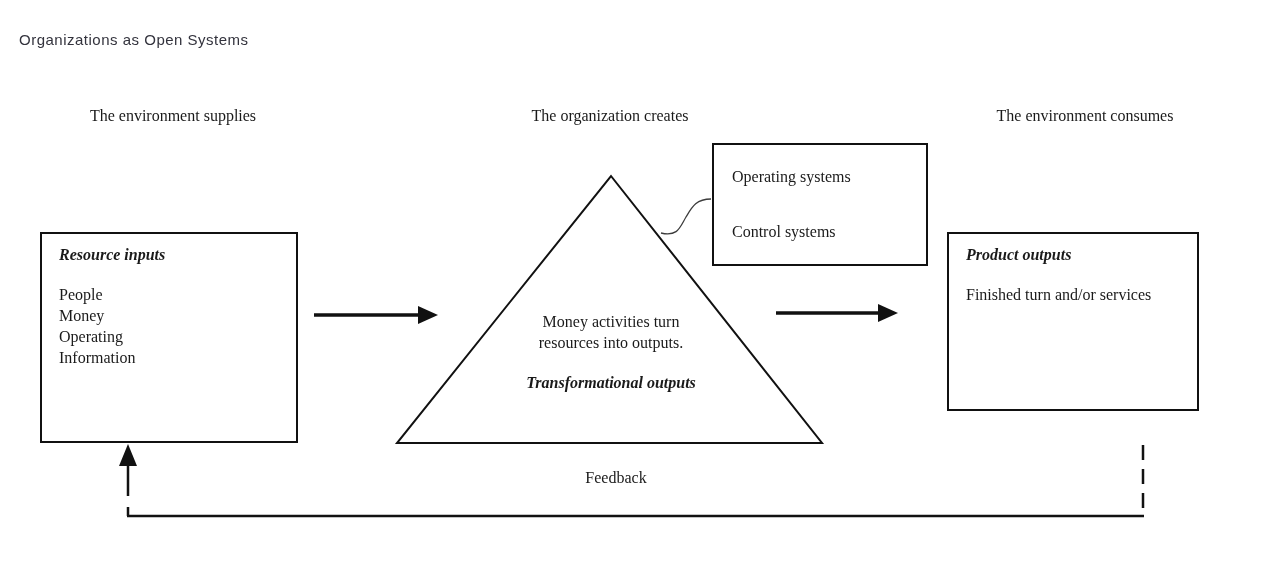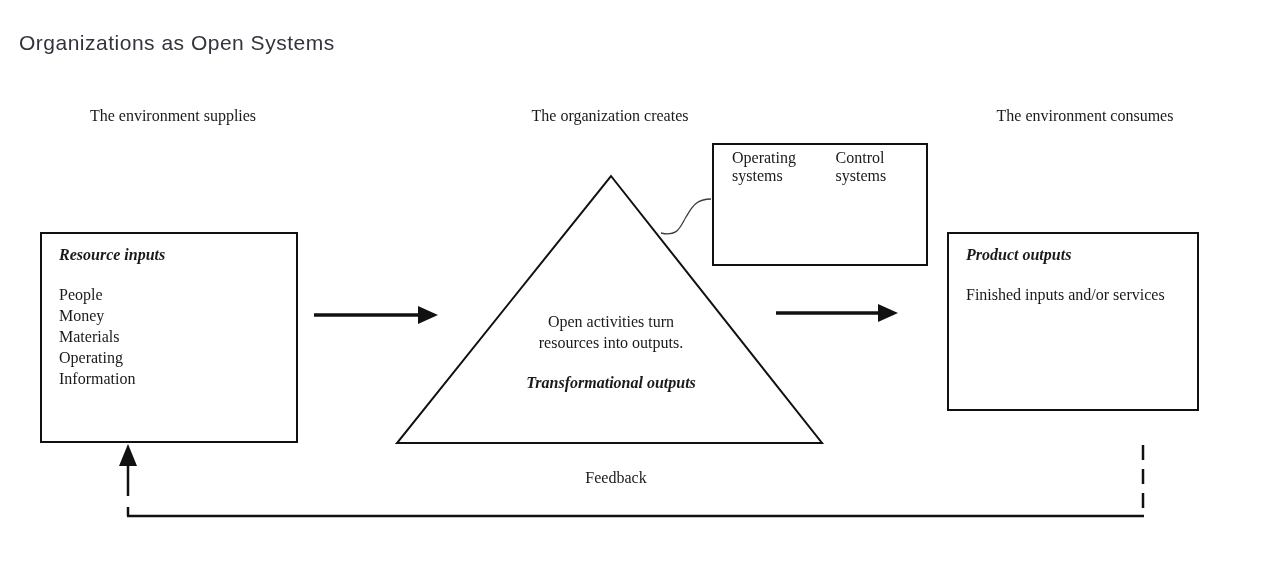--- a/index.html
+++ b/index.html
@@ -8,21 +8,21 @@
     background: #ffffff;
     position: relative;
     overflow: hidden;
     font-family: "Liberation Serif", serif;
     color: #1a1a1a;
   }
   .abs { position: absolute; }
   #title {
     left: 19px; top: 31px;
     font-family: "Liberation Sans", sans-serif;
-    font-size: 21px;
+    font-size: 15px;
     font-weight: 400;
     color: #33333d;
     letter-spacing: 0.5px;
   }
   .col-header {
     width: 300px;
     text-align: center;
     font-size: 16px;
     top: 107px;
   }
@@ -46,21 +46,21 @@
   }
   .io-list div { font-size: 16px; line-height: 21px; }
   .io-body { font-size: 16px; line-height: 21px; width: 200px; }
 
   #systems-box {
     left: 712px; top: 143px; width: 216px; height: 123px;
     border: 2px solid #111111;
     background: #ffffff;
     box-sizing: border-box;
     display: flex;
-    flex-direction: row;
+    flex-direction: column;
     justify-content: space-around;
     padding: 4px 0 4px 18px;
   }
   #systems-box div { font-size: 16px; }
 
   #svg-layer { left: 0; top: 0; }
 
   .tri-text {
     width: 300px;
     left: 461px;
@@ -105,33 +105,32 @@
   <line x1="127" y1="516" x2="1144" y2="516" stroke="#111111" stroke-width="2.5"></line>
   <line x1="128" y1="461" x2="128" y2="516" stroke="#111111" stroke-width="2.5" stroke-dasharray="35 11"></line>
   <polygon points="119,466 128,444 137,466" fill="#111111"></polygon>
 </svg>
 
 <div class="abs io-box" id="resource-box">
   <div class="io-box-title">Resource inputs</div>
   <div class="io-list">
     <div>People</div>
     <div>Money</div>
-    <div>Materials</div>
     <div>Operating</div>
     <div>Information</div>
   </div>
 </div>
 
 <div class="abs" id="systems-box">
   <div>Operating systems</div>
   <div>Control systems</div>
 </div>
 
 <div class="abs io-box" id="product-box">
   <div class="io-box-title">Product outputs</div>
-  <div class="io-body">Finished inputs and/or services</div>
+  <div class="io-body">Finished turn and/or services</div>
 </div>
 
-<div class="abs tri-text" style="top:311px;">Open activities turn</div>
+<div class="abs tri-text" style="top:311px;">Money activities turn</div>
 <div class="abs tri-text" style="top:332px;">resources into outputs.</div>
 <div class="abs tri-text" id="triangle-caption">Transformational outputs</div>
 
 <div class="abs" id="feedback-label">Feedback</div>
 
 </body></html>

